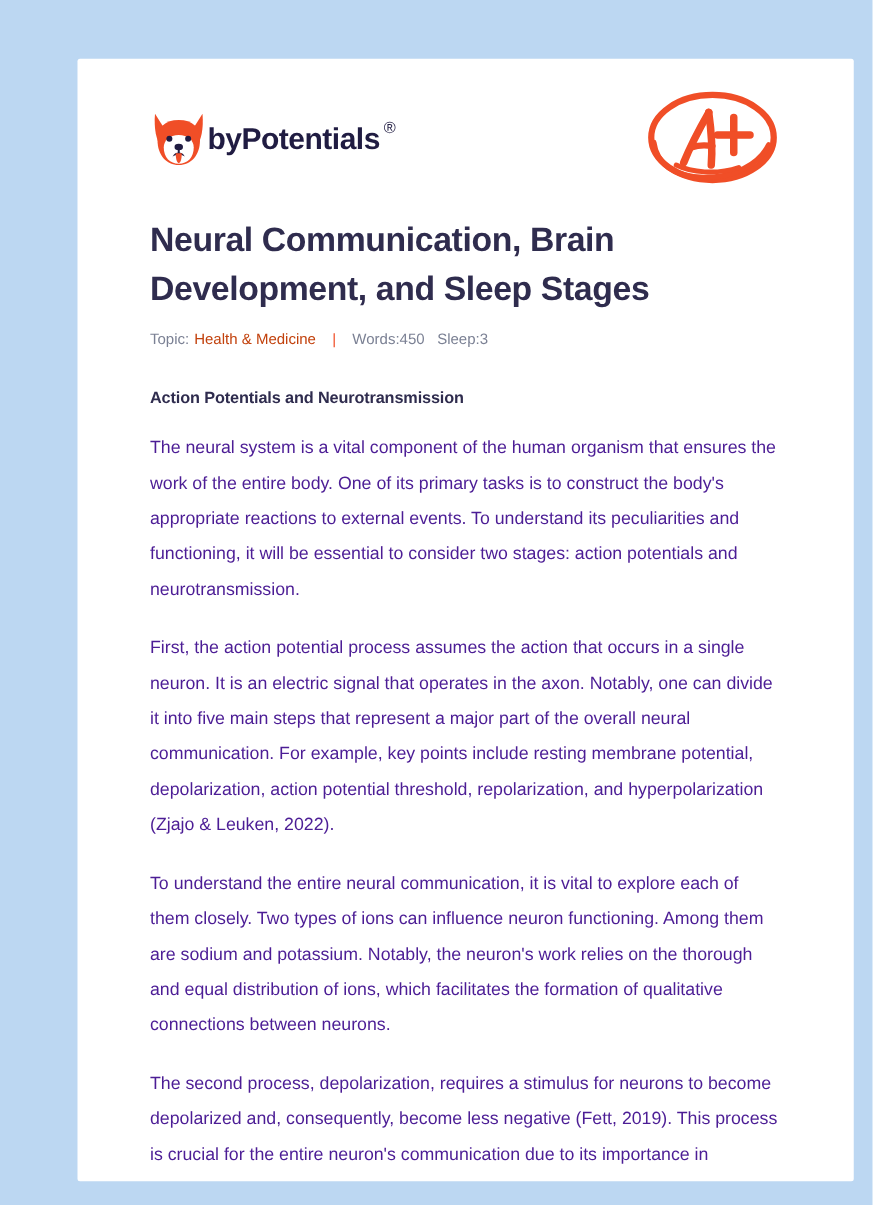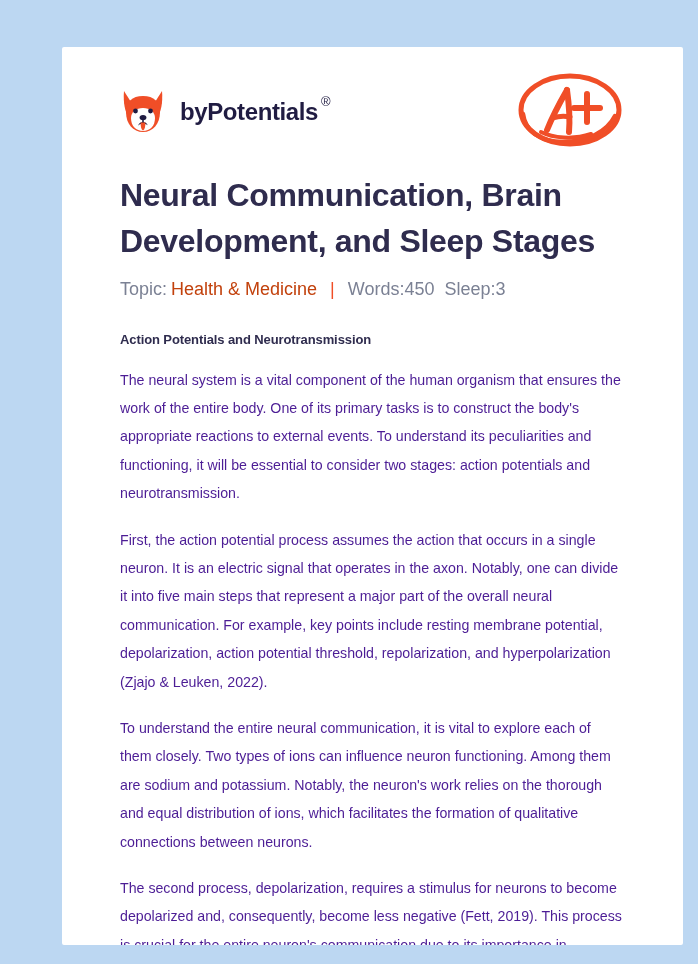--- a/index.html
+++ b/index.html
@@ -35,21 +35,20 @@
     display: flex;
     align-items: center;
     justify-content: space-between;
     padding-top: 25px;
     height: 105px;
   }
 
   .brand {
     display: flex;
     align-items: center;
-    gap: 14px;
   }
 
   .corgi-icon {
     width: 46px;
     height: 48px;
     flex: 0 0 auto;
     display: block;
   }
 
   .brand-text {
@@ -72,32 +71,32 @@
   }
 
   .grade-badge {
     width: 110px;
     height: 88px;
     flex: 0 0 auto;
   }
 
   
   .doc-title {
-    font-size: 32px;
+    font-size: 27px;
     line-height: 1.43;
     font-weight: bold;
     color: #2f2c4e;
     margin: 21px 0 2px 0;
     letter-spacing: -0.3px;
   }
 
   
   .doc-meta {
     margin-top: 14px;
-    font-size: 18px;
+    font-size: 12px;
     color: #7b8194;
     display: flex;
     align-items: center;
     flex-wrap: wrap;
     white-space: pre;
   }
   .meta-label { color: #7b8194; }
   .meta-topic {
     color: #c2410c;
     font-weight: normal;

